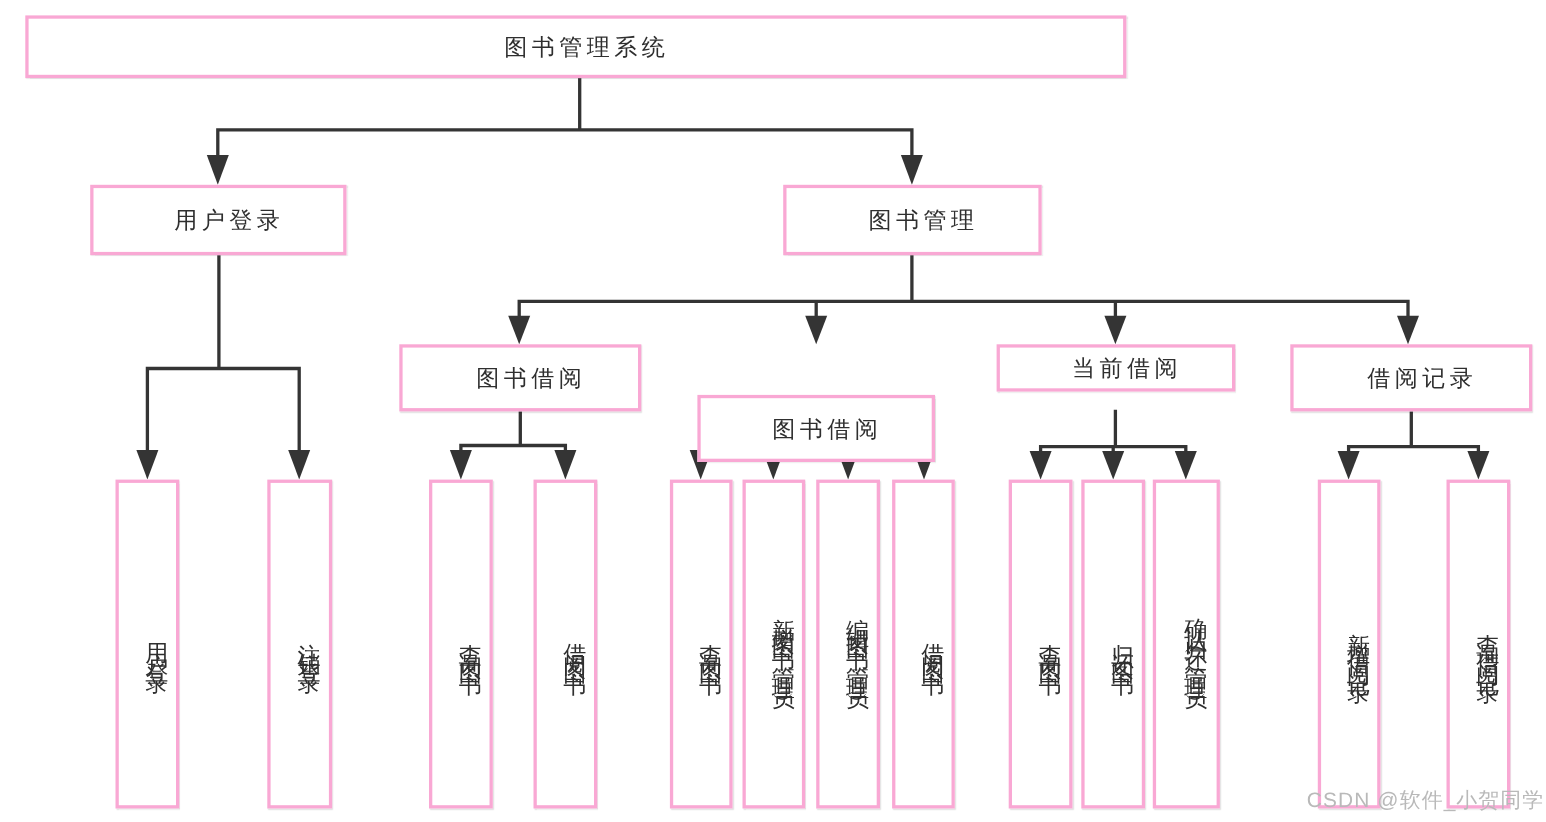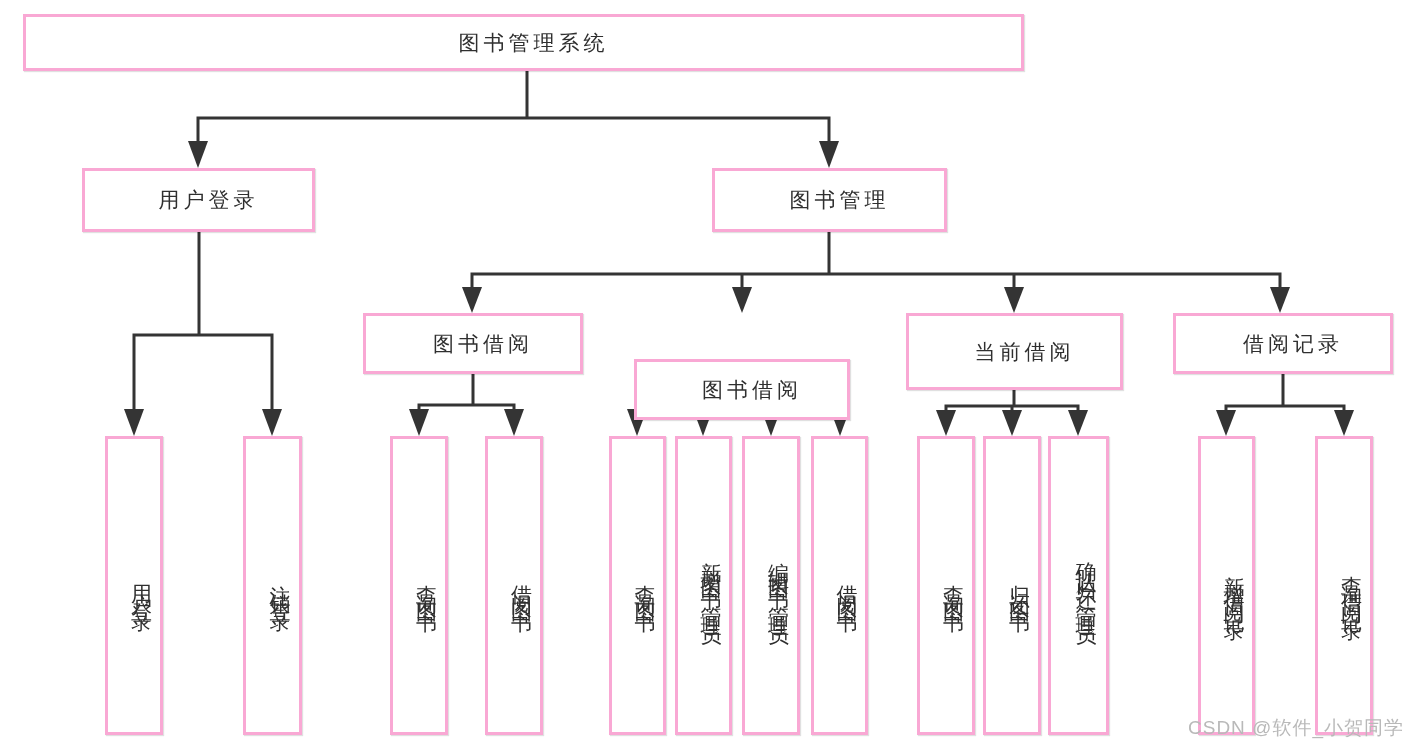--- a/index.html
+++ b/index.html
@@ -102,21 +102,21 @@
   <div class="node hnode" style="left:712px; top:168px; width:235px; height:64px;text-align:right;">
     <span>图书管理</span>
   </div>
 
   <div class="node hnode" style="left:363px; top:313px; width:220px; height:61px;">
     <span>图书借阅</span>
   </div>
   <div class="node hnode" style="left:634px; top:313px; width:216px; height:61px;margin-top:46px;">
     <span>图书借阅</span>
   </div>
-  <div class="node hnode" style="left:906px; top:313px; width:217px; height:77px;">
+  <div class="node hnode" style="left:906px; top:313px; width:217px; height:43px;">
     <span>当前借阅</span>
   </div>
   <div class="node hnode" style="left:1173px; top:313px; width:220px; height:61px;">
     <span>借阅记录</span>
   </div>
 
   <div class="node vnode" style="left:105px; top:436px; width:58px; height:299px;">
     <span class="vtext">用户登录</span>
   </div>
   <div class="node vnode" style="left:243px; top:436px; width:59px; height:299px;">

